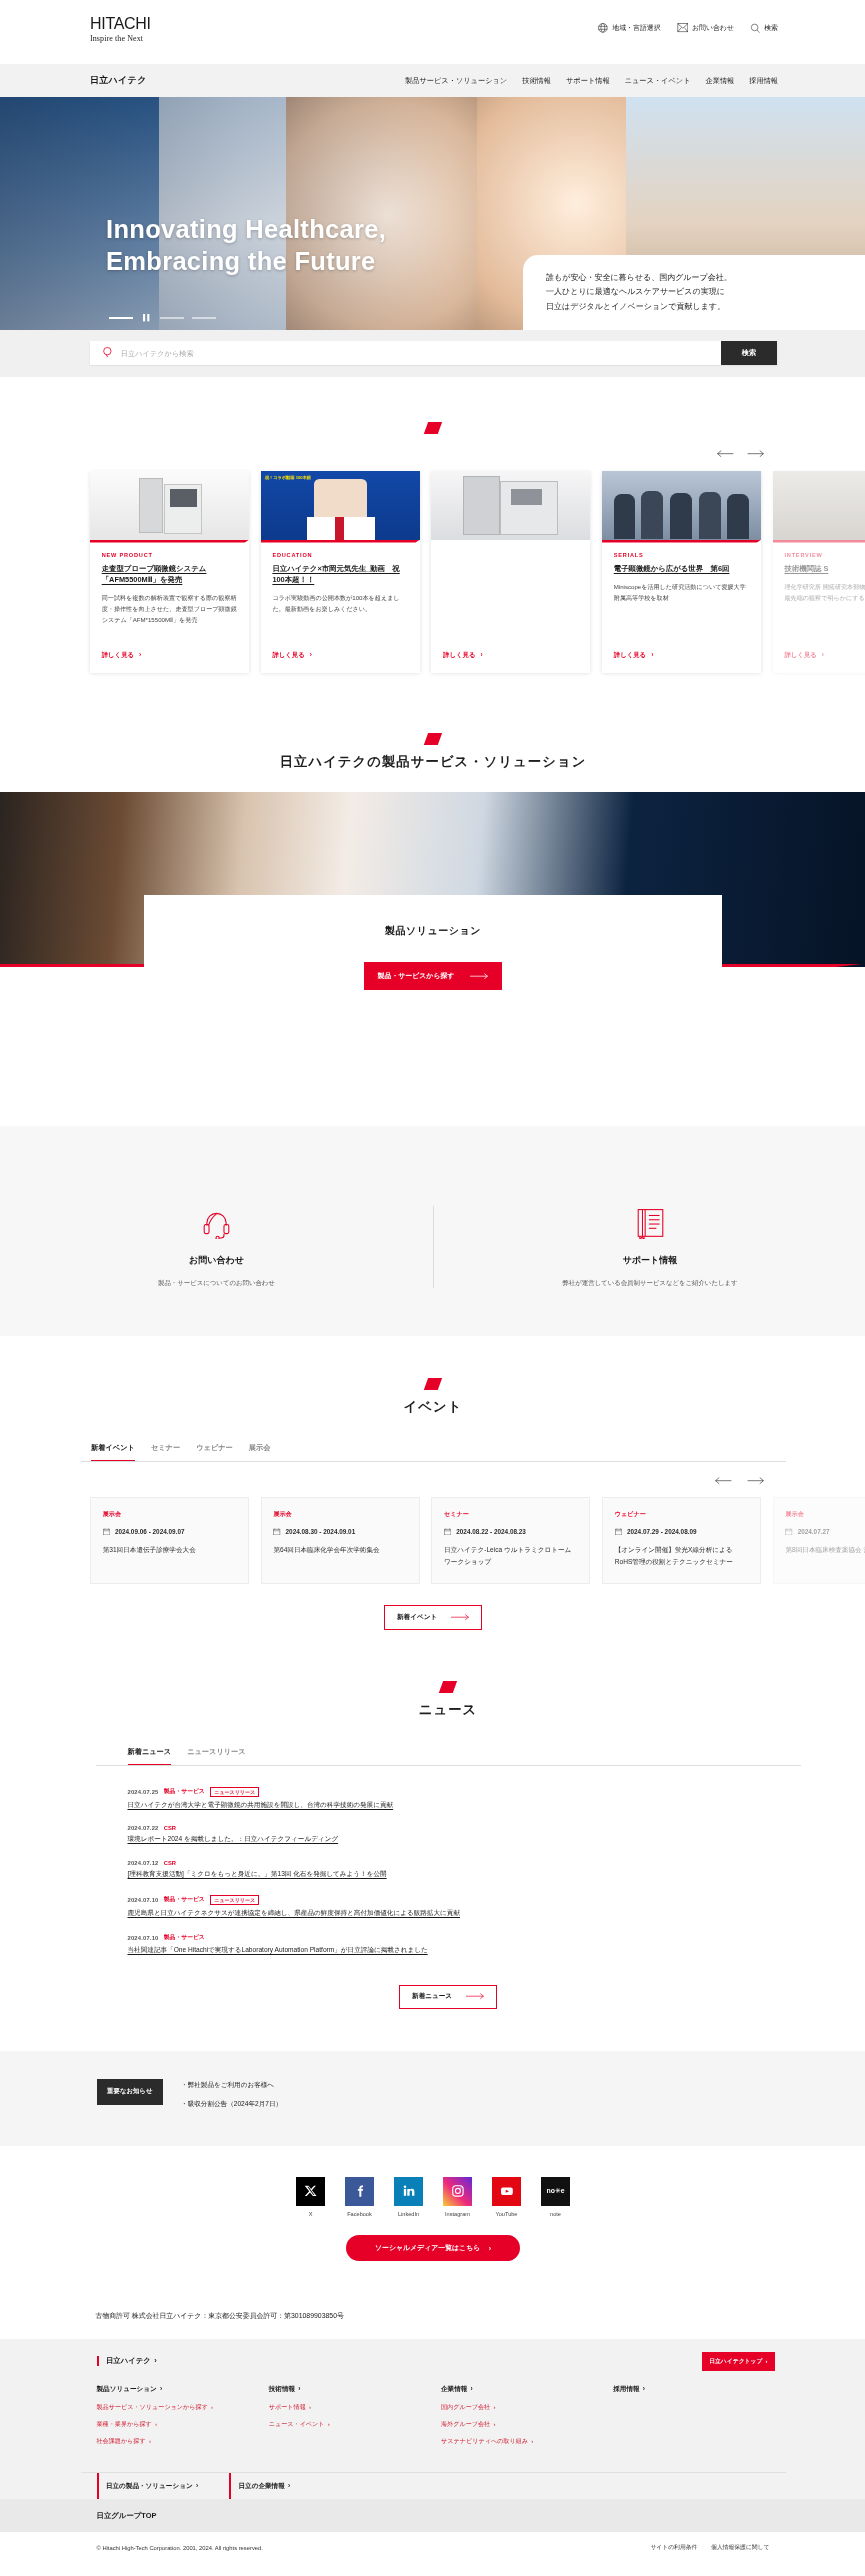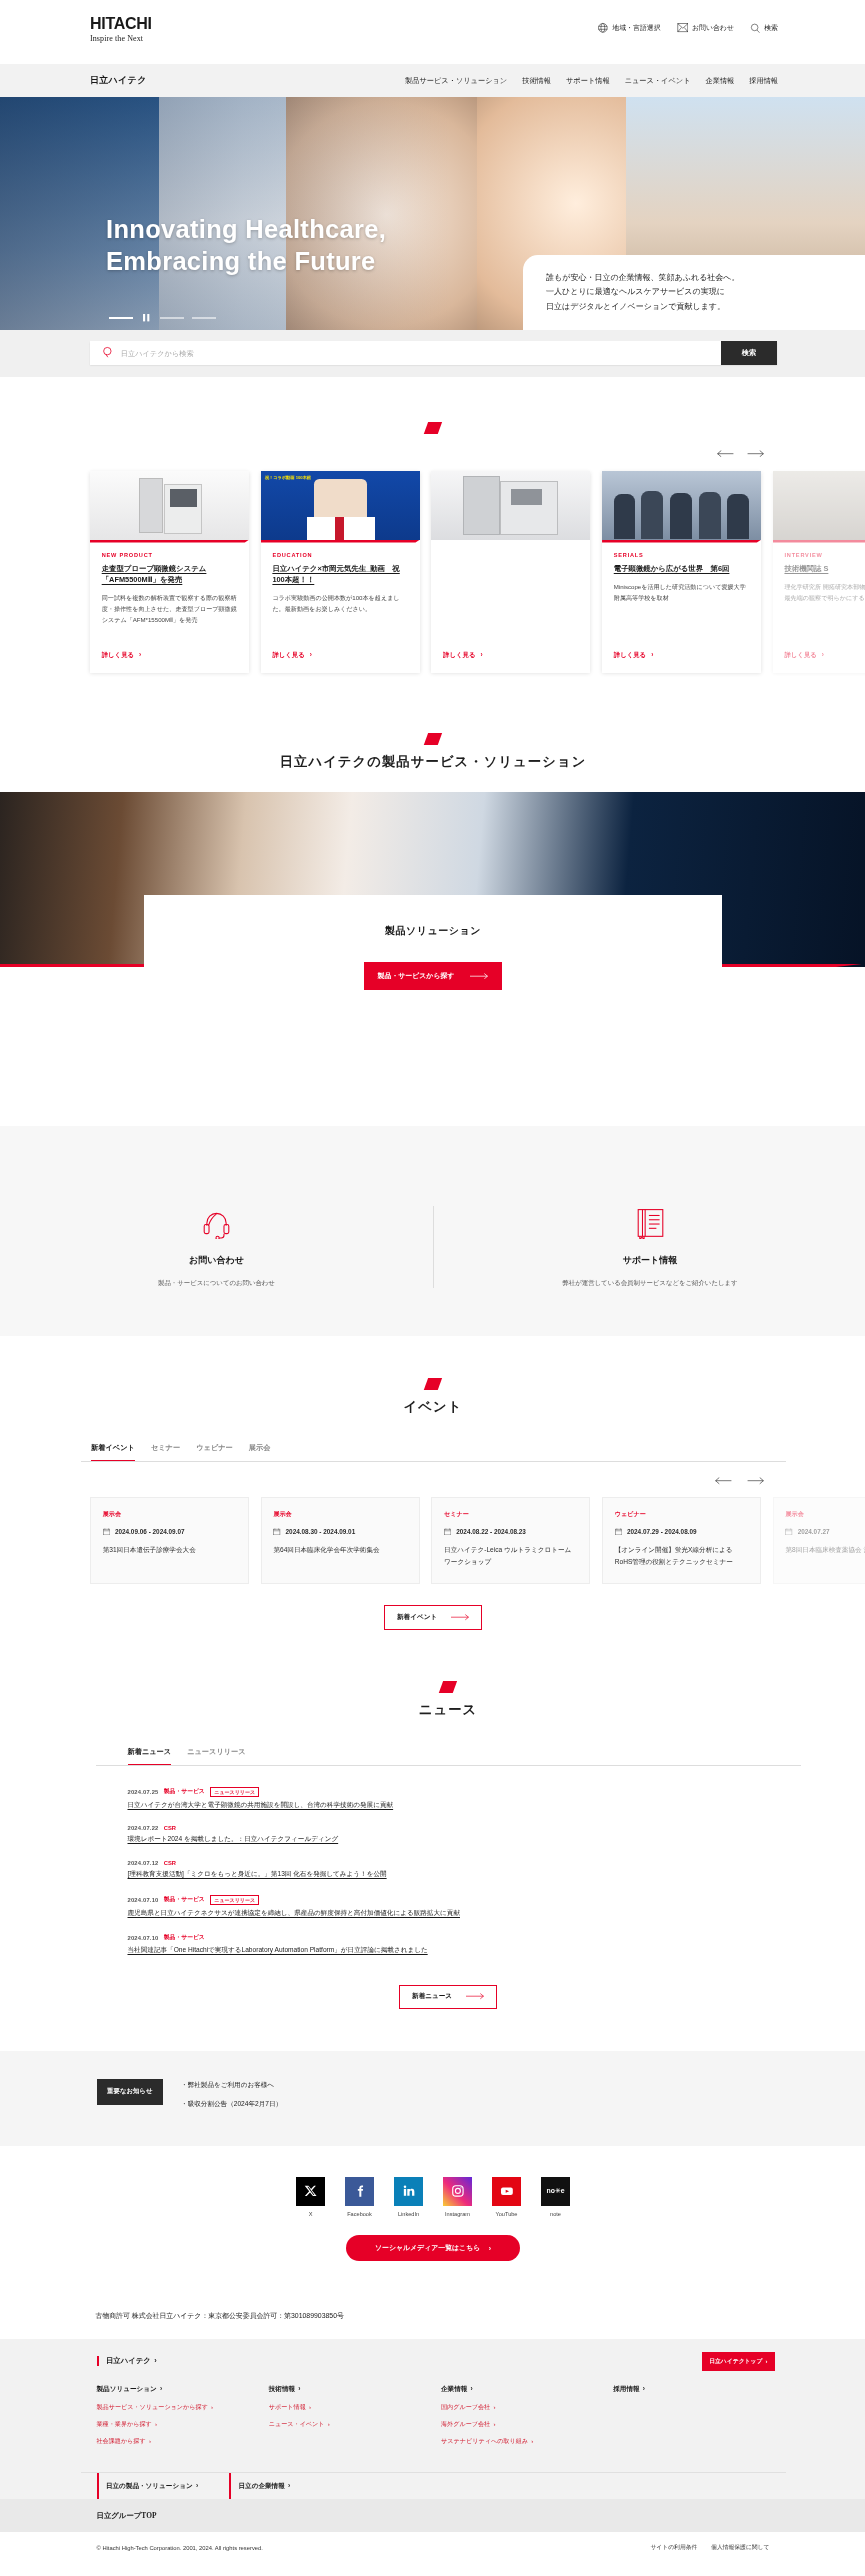--- a/index.html
+++ b/index.html
@@ -8,21 +8,21 @@
   body {
     font-family: "Liberation Sans","DejaVu Sans",sans-serif;
     background:#fff; color:#222; font-size:6.9px;
     -webkit-font-smoothing:antialiased;
   }
   .wrap { width:866px; margin:0 auto; position:relative; }
 
   
   .utility { height:64px; background:#fff; position:relative; }
   .logo-block { position:absolute; left:90px; top:16px; text-align:left; }
-  .logo-hitachi { font-family:"Liberation Sans",sans-serif; font-weight:bold; font-size:16px;
+  .logo-hitachi { font-family:"Liberation Sans",sans-serif; font-weight:normal; font-size:16px;
      letter-spacing:-0.3px; color:#1a1a1a; line-height:1; }
   .logo-tag { font-family:"Liberation Serif","DejaVu Serif",serif; font-size:8px; color:#1a1a1a;
      letter-spacing:0.1px; margin-top:1.6px; position:relative;}
   .util-links { position:absolute; right:88px; top:22px; display:flex; align-items:center; gap:16px; }
   .util-item { display:flex; align-items:center; gap:3.7px; font-size:6.9px; color:#222; cursor:pointer;}
   .util-item svg { display:block; }
 
   
   .gnav { height:33px; background:#f2f2f2; position:relative; display:flex; align-items:center;}
   .gnav-brand { position:absolute; left:90px; font-weight:bold; font-size:9px; color:#1a1a1a; letter-spacing:0.3px;}
@@ -151,21 +151,21 @@
   .fmap-head { display:flex; align-items:center; justify-content:space-between; padding-right:10.6px;}
   .fmap-h1 { border-left:2.1px solid #e60027; padding-left:7.4px; font-size:7.4px; font-weight:bold; color:#1a1a1a;}
   .fmap-top-btn { background:#e60027; color:#fff; font-size:5.8px; font-weight:bold; padding:4.8px 7.4px; cursor:pointer;}
   .fmap-cols { display:flex; margin-top:13.8px; }
   .fmap-col { width:25%; }
   .fmap-col h4 { font-size:6.6px; font-weight:bold; color:#1a1a1a; margin-bottom:9.5px;}
   .fmap-col a { display:block; font-size:6.1px; color:#d1172c; text-decoration:none; margin-bottom:8px;}
   .fmap-bottom { border-top:0.5px solid #e0e0e0; display:flex; }
   .fmap-bottom .fb { border-left:2.1px solid #e60027; padding:8.5px 0 8.5px 7.4px; font-size:6.6px;
       font-weight:bold; color:#1a1a1a; margin-right:31px; }
-  .groupbar { background:#e9e9e9;font-family:Liberation Serif, serif; }
+  .groupbar { background:#e9e9e9; }
   .groupbar-inner { width:705px; margin:0 auto; padding:11.7px 0 11.7px 16px; font-size:7.4px; font-weight:bold; color:#1a1a1a;}
   .copyline { width:705px; margin:0 auto; display:flex; justify-content:space-between; align-items:center;
       padding:10.6px 16px 16px; }
   .copyline .cp { font-size:5.8px; color:#333; }
   .copyline .lk { display:flex; gap:13.8px; }
   .copyline .lk span { font-size:5.8px; color:#333; }
 
   .chev::after { content:"\203A"; margin-left:3.2px; }
 </style>
 </head>
@@ -242,21 +242,21 @@
       <span class="pause">
         <svg width="6.4" height="7.4" viewBox="0 0 12 14">
             <rect x="0" y="0" width="4" height="14" fill="#fff"></rect>
             <rect x="8" y="0" width="4" height="14" fill="#fff"></rect>
           </svg>
       </span>
       <span class="bar"></span>
       <span class="bar"></span>
     </div>
     <div class="hero-msg">
-      <div>誰もが安心・日立の企業情報、笑顔あふれる社会へ。</div>
+      <div>誰もが安心・安全に暮らせる、国内グループ会社。</div>
       <div>一人ひとりに最適なヘルスケアサービスの実現に</div>
       <div>日立はデジタルとイノベーションで貢献します。</div>
     </div>
     <div class="hero-search-band"></div>
     <div class="search-row">
       <div class="search-box">
         <span>
           <svg width="11.7" height="12.7" viewBox="0 0 24 26" fill="none" stroke="#e60027" stroke-width="1.6">
             <circle cx="11" cy="10.5" r="7.6"></circle>
               <line x1="7.8" y1="17" x2="12" y2="23"></line>

